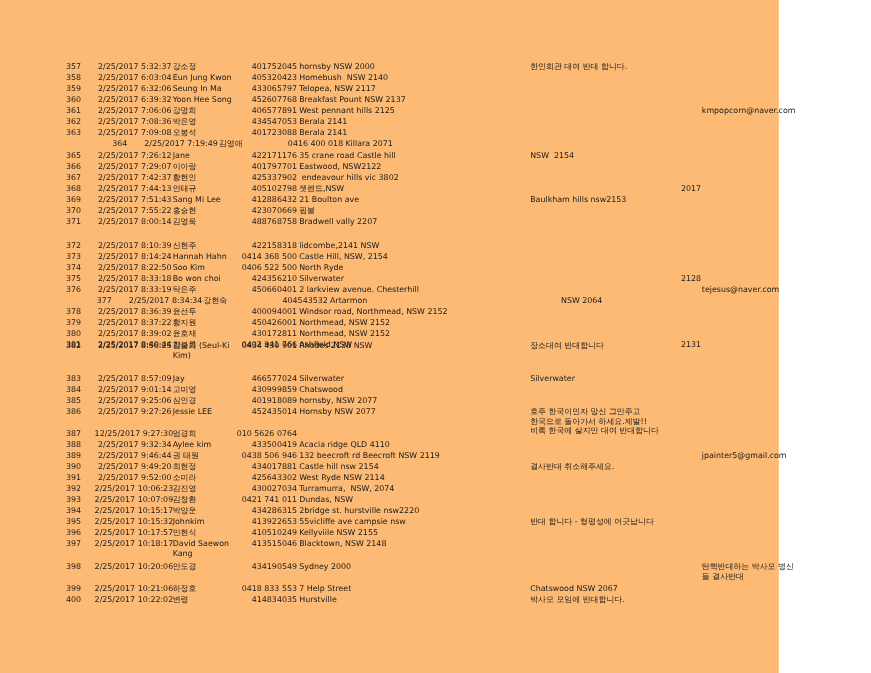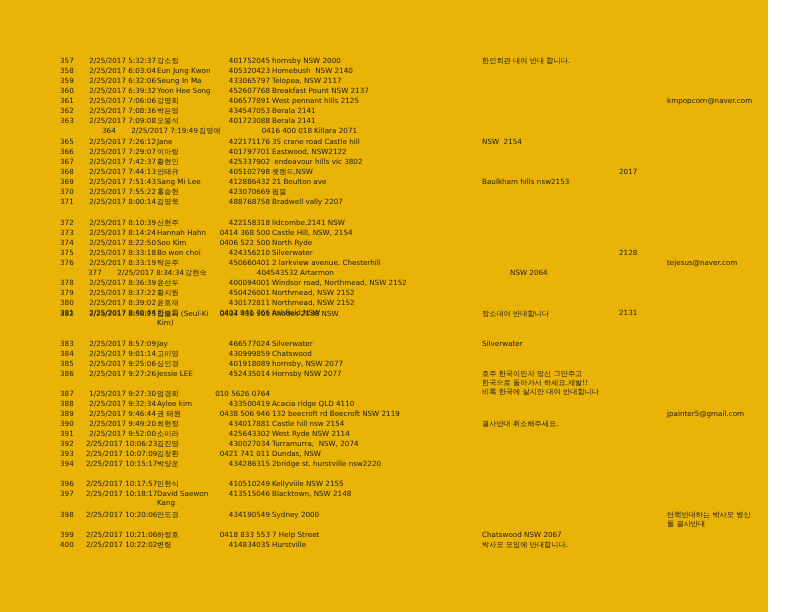--- a/index.html
+++ b/index.html
@@ -1,28 +1,28 @@
 <!DOCTYPE html>
 <html><head>
 <meta charset="utf-8">
 <style>
   html, body { margin: 0; padding: 0; background: #ffffff; }
   body { width: 792px; height: 612px; position: relative; overflow: hidden;
          font-family: "DejaVu Sans", "Liberation Sans", sans-serif; font-size: 7.2px; color: #1a1a1a; }
-  .page { position: absolute; left: 0; top: 0; width: 768px; height: 612px; background: #eab308; }
+  .page { position: absolute; left: 0; top: 0; width: 708px; height: 612px; background: #fdba74; }
   .row { position: absolute; left: 0; width: 792px; height: 10px; }
   .c { position: absolute; top: 0; white-space: pre; line-height: 9.2px; }
   .id { left: 60px; width: 20px; }
   .ts { left: 86px; width: 70px; text-align: right; }
   .nm { left: 157px; width: 80px; white-space: pre-wrap; }
   .ph { left: 214px; width: 56px; text-align: right; }
   .ad { left: 272px; }
   .cm { left: 482px; width: 150px; white-space: pre-wrap; }
   .ex { left: 619px; }
-  .em { left: 638px; margin-left: 29px; }
+  .em { left: 638px; }
 </style>
 </head>
 <body>
 
 <div class="page" id="page">
     <div class="row" style="top: 56px;">
       <span class="c id">357</span>
       <span class="c ts">2/25/2017 5:32:37</span>
       <span class="c nm">강소정</span>
       <span class="c ph">401752045</span>
@@ -318,21 +318,21 @@
       <span class="c ph">452435014</span>
       <span class="c ad">Hornsby NSW 2077</span>
       <span class="c cm">호주 한국이민자 망신 그만주고
 한국으로 돌아가서 하세요.제발!!
 비록 한국에 살지만 대여 반대합니다</span>
       <span class="c ex"></span>
       <span class="c em"></span>
     </div>
     <div class="row" style="top: 389px; padding-left: 34px;">
       <span class="c id">387</span>
-      <span class="c ts">1/25/2017 9:27:30</span>
+      <span class="c ts">12/25/2017 9:27:30</span>
       <span class="c nm">엄경희</span>
       <span class="c ph">010 5626 0764</span>
       <span class="c ad"></span>
       <span class="c cm"></span>
       <span class="c ex"></span>
       <span class="c em"></span>
     </div>
     <div class="row" style="top: 399px;">
       <span class="c id">388</span>
       <span class="c ts">2/25/2017 9:32:34</span>
@@ -396,20 +396,30 @@
     <div class="row" style="top: 459px;">
       <span class="c id">394</span>
       <span class="c ts">2/25/2017 10:15:17</span>
       <span class="c nm">박양운</span>
       <span class="c ph">434286315</span>
       <span class="c ad">2bridge st. hurstville nsw2220</span>
       <span class="c cm"></span>
       <span class="c ex"></span>
       <span class="c em"></span>
     </div>
+    <div class="row" style="top: 469px;">
+      <span class="c id">395</span>
+      <span class="c ts">2/25/2017 10:15:32</span>
+      <span class="c nm">Johnkim</span>
+      <span class="c ph">413922653</span>
+      <span class="c ad">55vicliffe ave campsie nsw</span>
+      <span class="c cm">반대 합니다 - 형평성에 어긋납니다</span>
+      <span class="c ex"></span>
+      <span class="c em"></span>
+    </div>
     <div class="row" style="top: 479px;">
       <span class="c id">396</span>
       <span class="c ts">2/25/2017 10:17:57</span>
       <span class="c nm">민현식</span>
       <span class="c ph">410510249</span>
       <span class="c ad">Kellyviile NSW 2155</span>
       <span class="c cm"></span>
       <span class="c ex"></span>
       <span class="c em"></span>
     </div>

